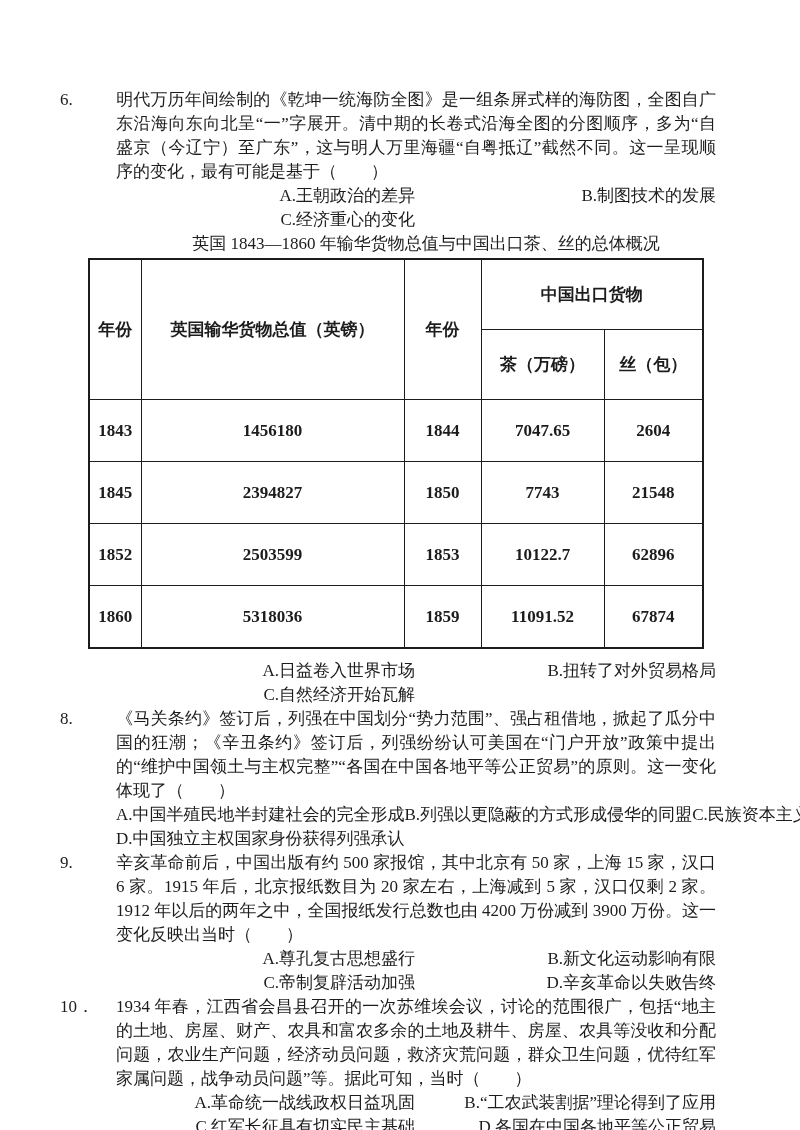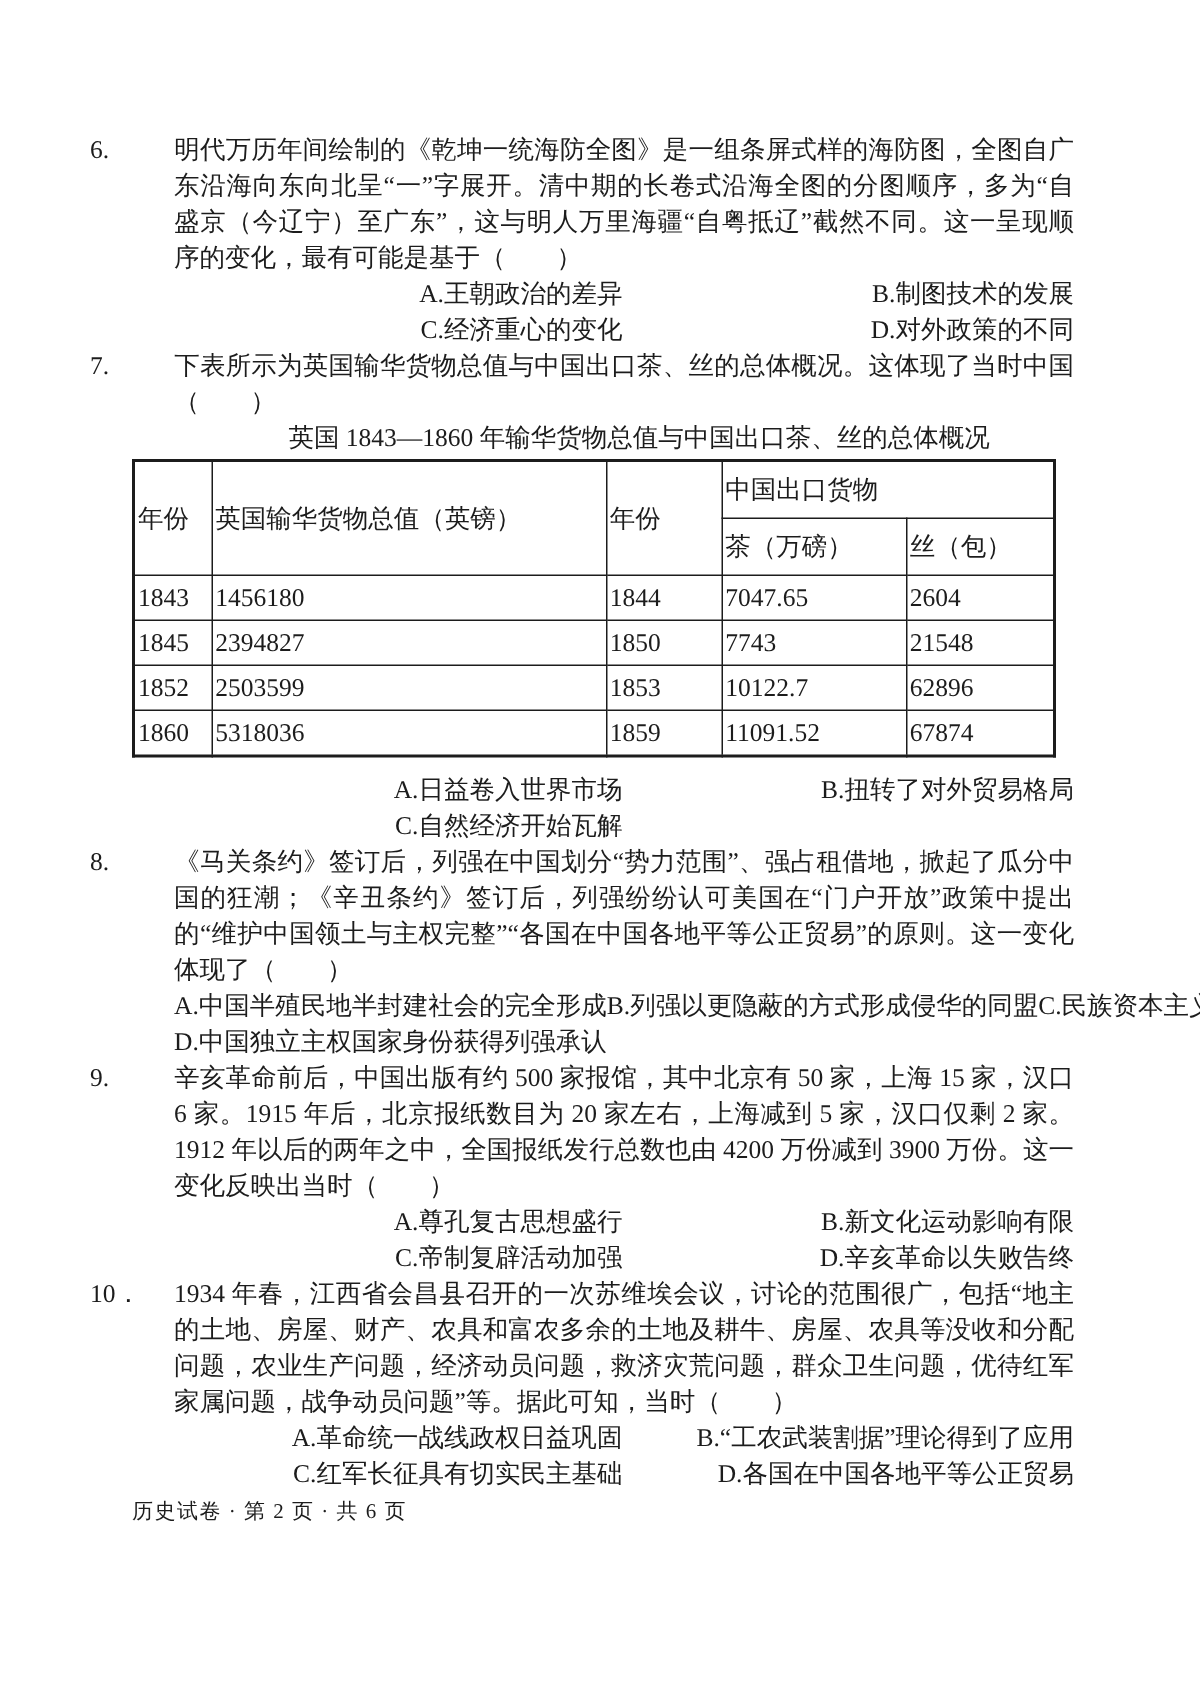--- a/index.html
+++ b/index.html
@@ -35,24 +35,24 @@
   .tbl-title { margin:0 0 0 48px;text-align:center; }
   table.t7 {
     border-collapse:collapse;
     table-layout:fixed;
     width:614px;
     margin:2px 0 10px 0;
     border:2px solid #1c1c1c;
   }
   table.t7 th, table.t7 td {
     border:1.5px solid #1c1c1c;
-    text-align:left;
+    text-align:center;
     vertical-align:middle;
-    font-weight:normal;
-    padding:0 2px;
+    font-weight:bold;
+    padding:16px 2px;
     overflow:hidden;
   }
   table.t7 tr.hdr th { height:37px; }
   table.t7 tr.data td { height:29px; }
   .footer {
     margin-top:2px;
     text-align:left;
     font-size:14px;
     letter-spacing:1px;
   }
@@ -61,26 +61,24 @@
 <body>
 
 <div class="page">
 
   <section class="question">
     <p class="stem"><span class="qnum">6.</span><span>明代万历年间绘制的《乾坤一统海防全图》是一组条屏式样的海防图，全图自广东沿海向东向北呈“一”字展开。清中期的长卷式沿海全图的分图顺序，多为“自盛京（今辽宁）至广东”，这与明人万里海疆“自粤抵辽”截然不同。这一呈现顺序的变化，最有可能是基于（　　）</span></p>
     <div class="opts two">
       <span class="opt">A.王朝政治的差异</span>
       <span class="opt">B.制图技术的发展</span>
       <span class="opt">C.经济重心的变化</span>
-      <span class="opt">D.对外政策的不同</span>
     </div>
   </section>
 
   <section class="question">
-    <p class="stem"><span class="qnum">7.</span><span>下表所示为英国输华货物总值与中国出口茶、丝的总体概况。这体现了当时中国（　　）</span></p>
 
     <p class="tbl-title">英国 1843—1860 年输华货物总值与中国出口茶、丝的总体概况</p>
 
     <table class="t7">
       <colgroup>
         <col style="width:52px">
           <col style="width:263px">
           <col style="width:77px">
           <col style="width:123px">
           <col style="width:99px">

